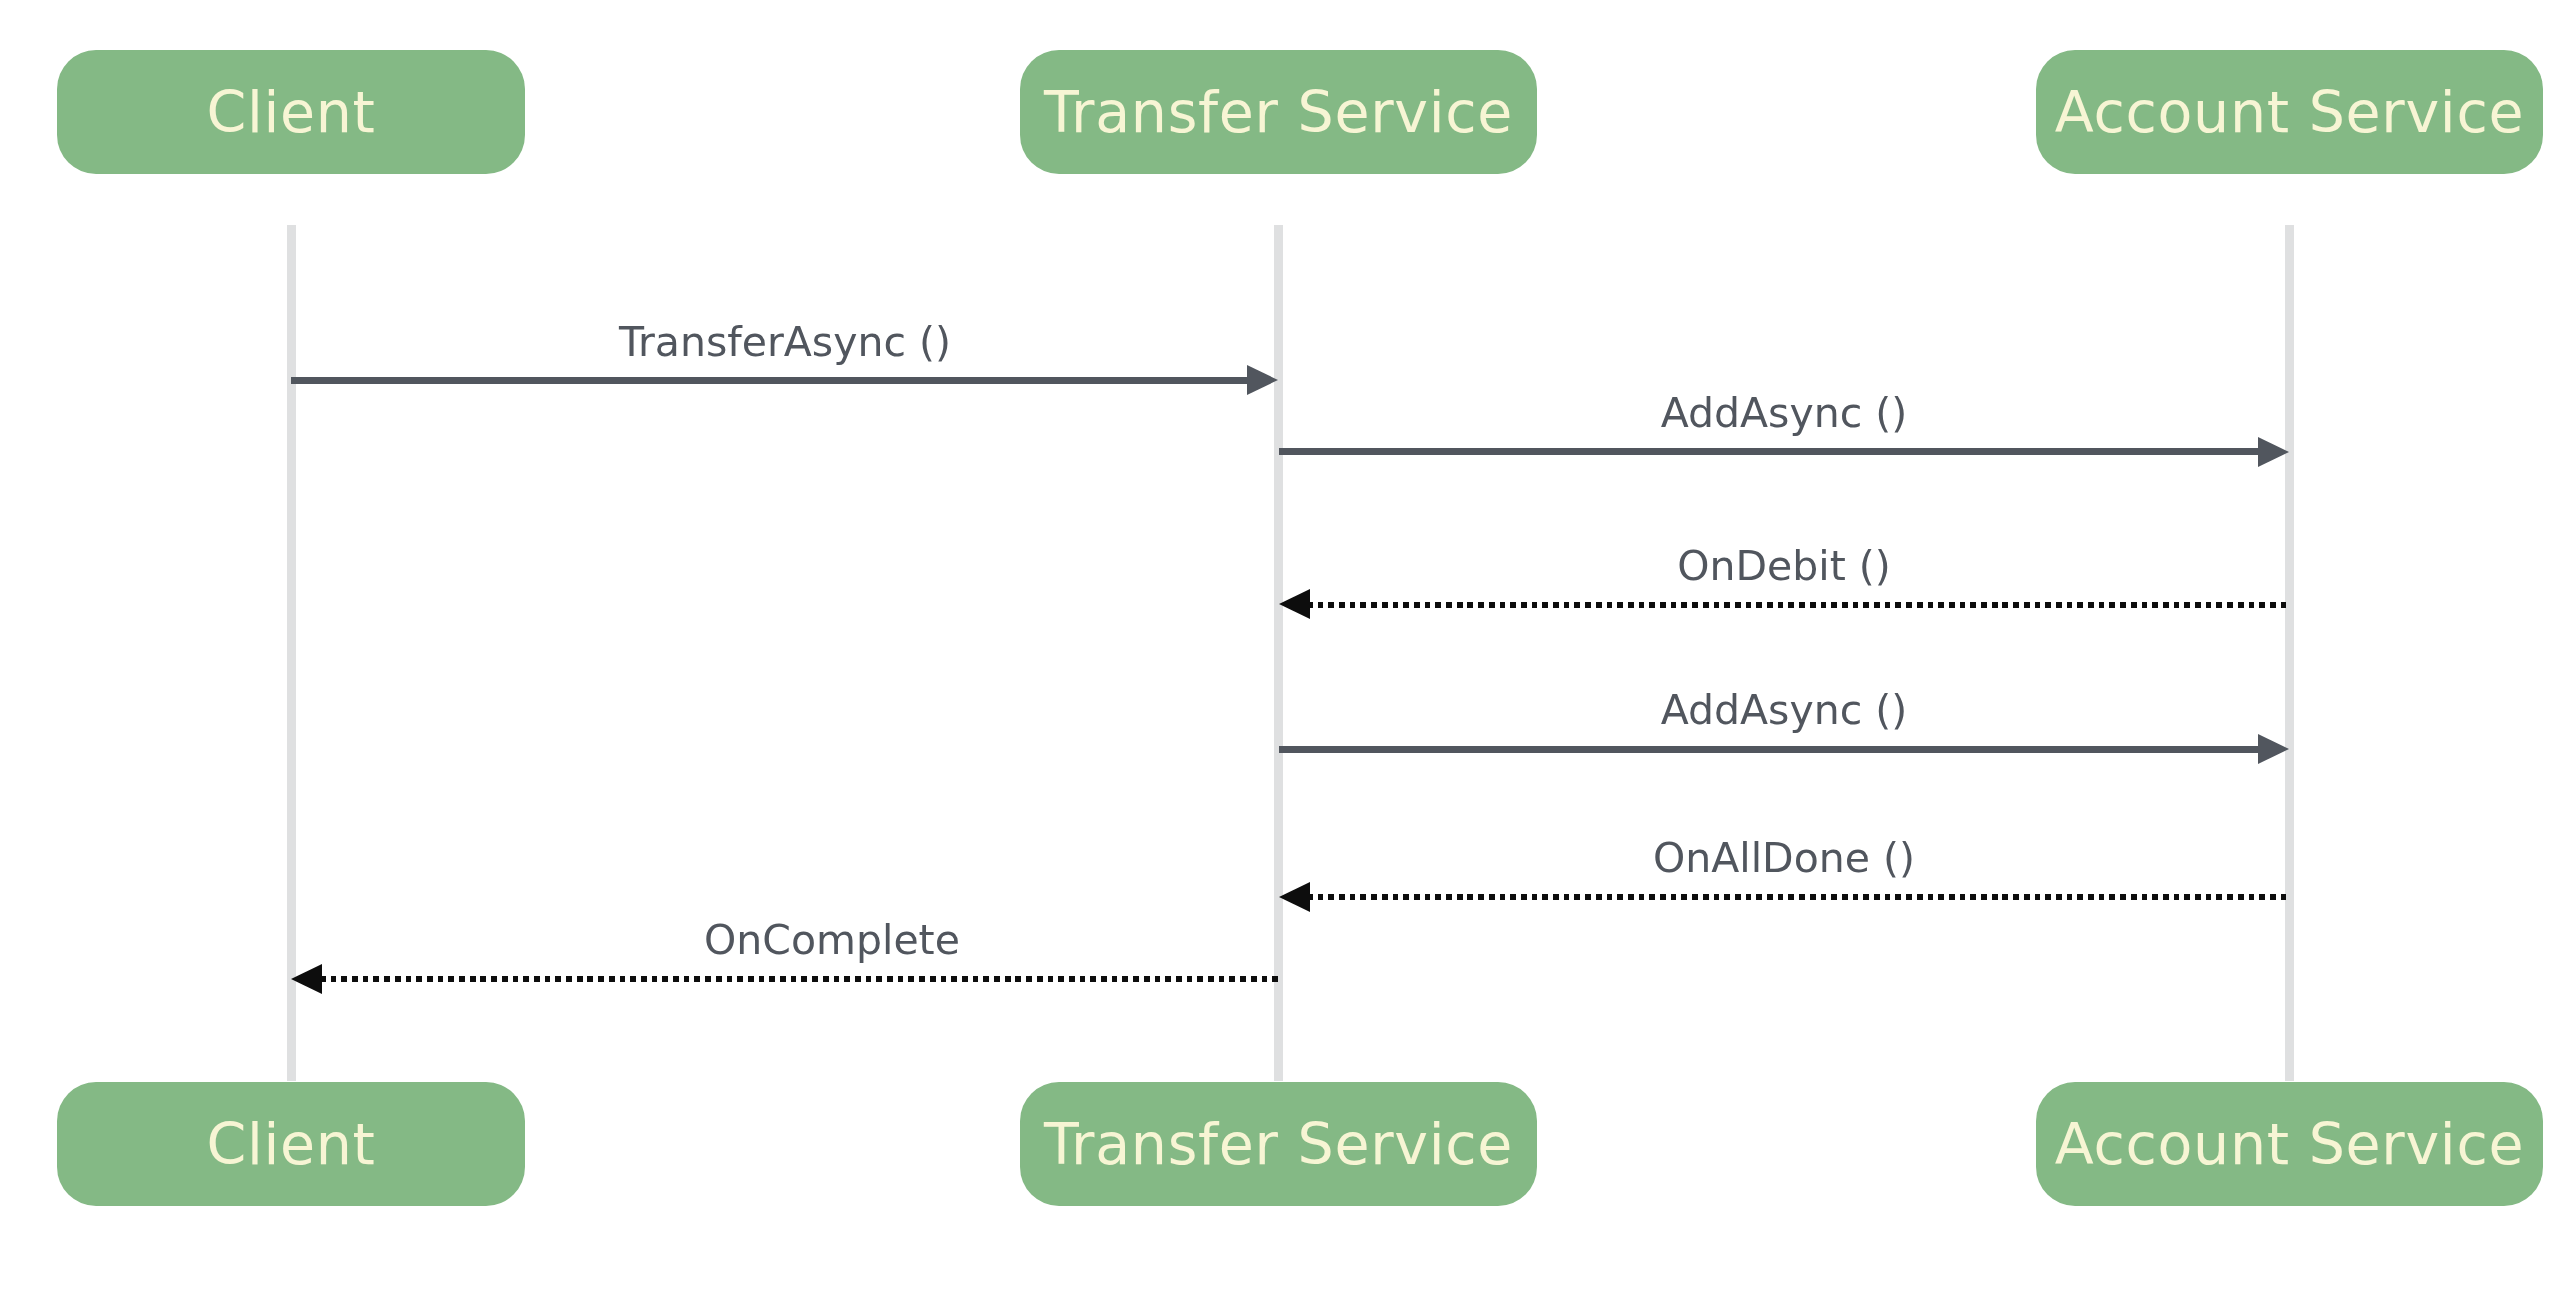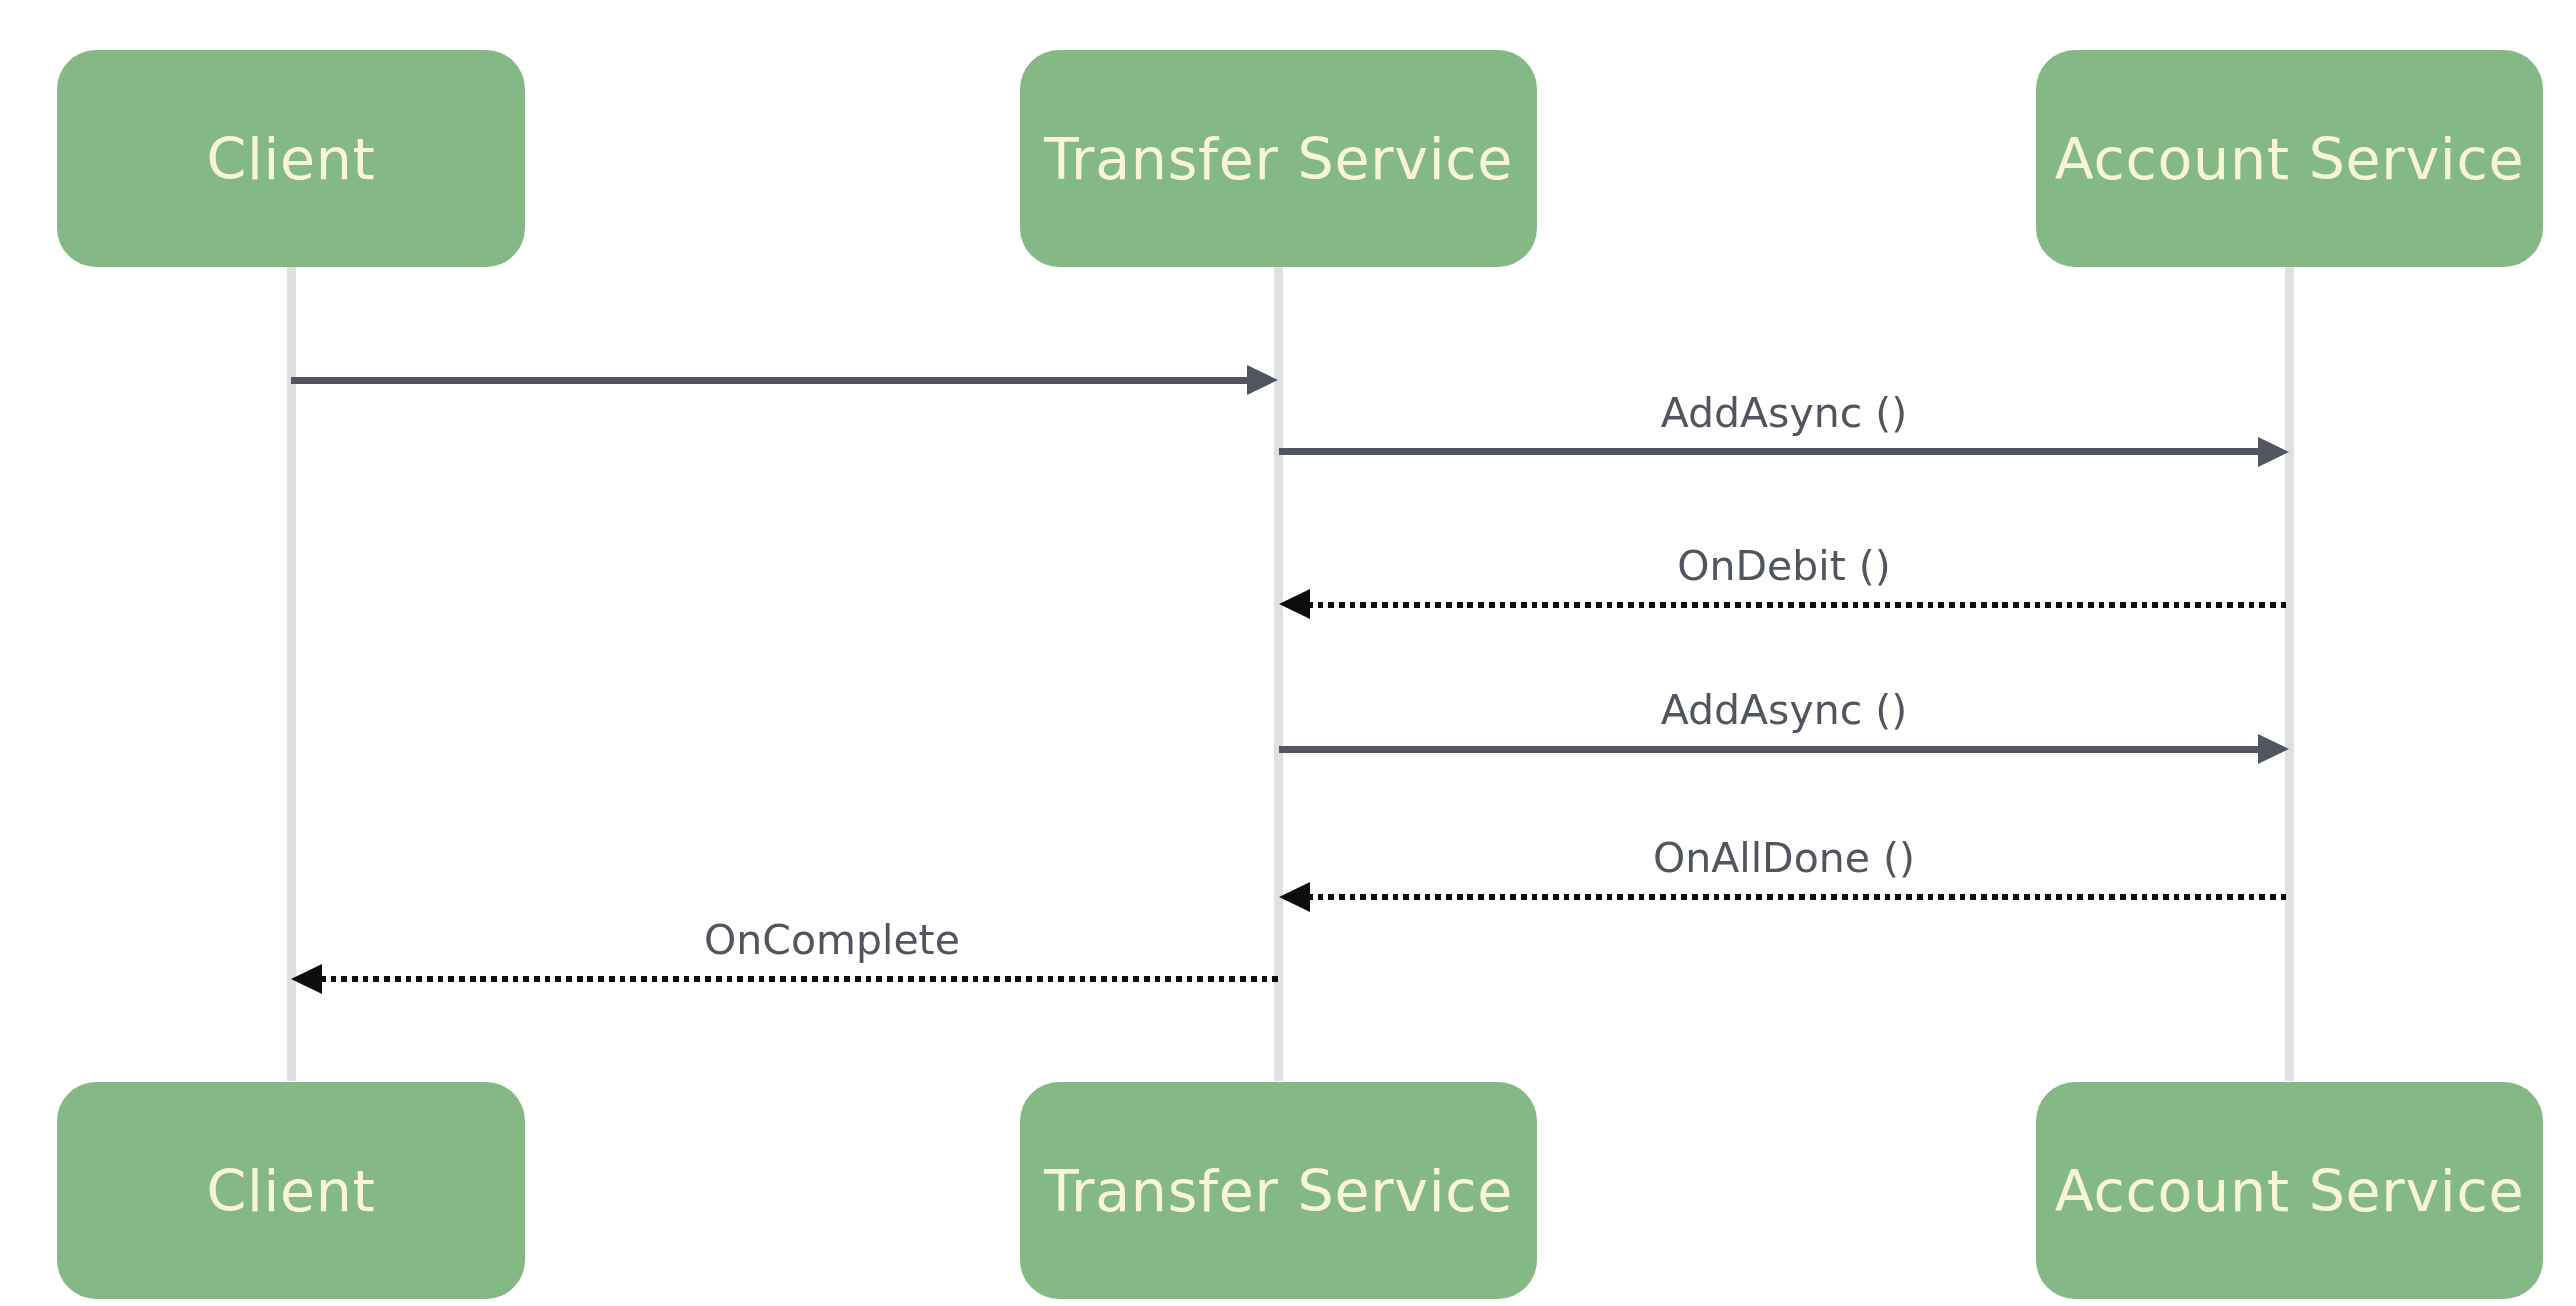--- a/index.html
+++ b/index.html
@@ -6,21 +6,21 @@
   #canvas {
     position: relative;
     width: 2576px;
     height: 1307px;
     background: #ffffff;
     overflow: hidden;
     font-family: "DejaVu Sans", sans-serif;
   }
   .actor-box {
     position: absolute;
-    height: 217px;
+    height: 124px;
     border-radius: 39px;
     display: flex;
     align-items: center;
     justify-content: center;
   }
   .actor-label {
     font-size: 57px;
     letter-spacing: 0.7px;
     white-space: nowrap;
   }
@@ -40,20 +40,21 @@
   .msg-line.dotted { height: 5.7px; background: none; }
   .arrowhead { position: absolute; width: 0; height: 0; }
 </style>
 </head>
 <body>
 
 <div id="canvas">
     <div class="lifeline" style="left: 287px; background: rgb(223, 224, 225);"></div>
     <div class="lifeline" style="left: 1274px; background: rgb(223, 224, 225);"></div>
     <div class="lifeline" style="left: 2285px; background: rgb(223, 224, 225);"></div>
+    <div class="msg-label" style="left: 785px; top: 318px; color: rgb(81, 86, 94);">TransferAsync ()</div>
     <div class="msg-line" style="left: 291px; top: 377px; width: 959px; background: rgb(81, 86, 94);"></div>
     <div class="arrowhead" style="top: 365px; border-top: 15px solid transparent; border-bottom: 15px solid transparent; left: 1247px; border-left: 31px solid rgb(81, 86, 94);"></div>
     <div class="msg-label" style="left: 1784px; top: 389px; color: rgb(81, 86, 94);">AddAsync ()</div>
     <div class="msg-line" style="left: 1279px; top: 448px; width: 982px; background: rgb(81, 86, 94);"></div>
     <div class="arrowhead" style="top: 437px; border-top: 15px solid transparent; border-bottom: 15px solid transparent; left: 2258px; border-left: 31px solid rgb(81, 86, 94);"></div>
     <div class="msg-label" style="left: 1784px; top: 542px; color: rgb(81, 86, 94);">OnDebit ()</div>
     <div class="msg-line dotted" style="left: 1307px; top: 602px; width: 982px; background-image: repeating-linear-gradient(to right, rgb(13, 13, 13) 0px, rgb(13, 13, 13) 5.7px, transparent 5.7px, transparent 10.7px);"></div>
     <div class="arrowhead" style="top: 589px; border-top: 15px solid transparent; border-bottom: 15px solid transparent; left: 1279px; border-right: 31px solid rgb(13, 13, 13);"></div>
     <div class="msg-label" style="left: 1784px; top: 686px; color: rgb(81, 86, 94);">AddAsync ()</div>
     <div class="msg-line" style="left: 1279px; top: 746px; width: 982px; background: rgb(81, 86, 94);"></div>

